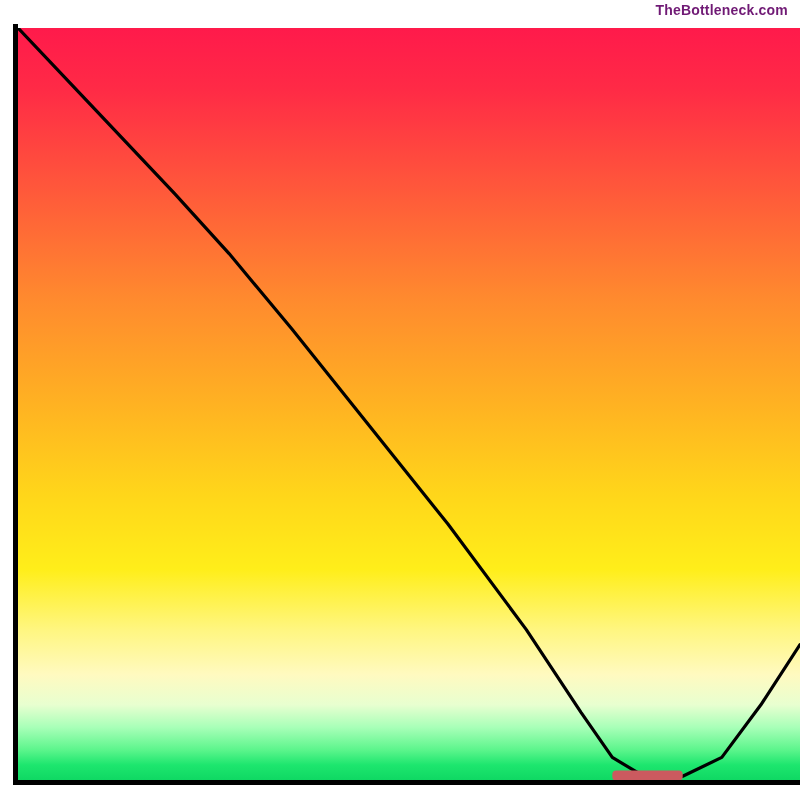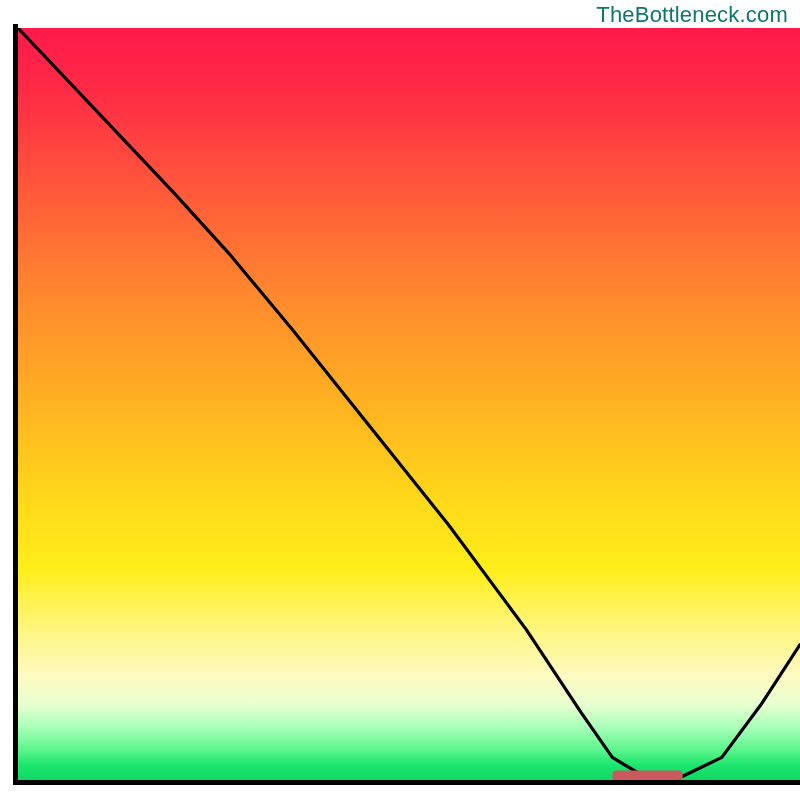--- a/index.html
+++ b/index.html
@@ -13,23 +13,23 @@
   }
   .container {
     position: relative;
     width: 800px;
     height: 800px;
   }
   .watermark {
     position: absolute;
     top: 2px;
     right: 12px;
-    font-size: 22px;
-    font-weight: 400;
-    color: #0f766e;
+    font-size: 14px;
+    font-weight: 700;
+    color: #701a75;
     letter-spacing: 0.2px;
   }
   .plot-area {
     position: absolute;
     
     left: 18px;
     top: 28px;
     width: 782px;   
     height: 752px;  
   }

